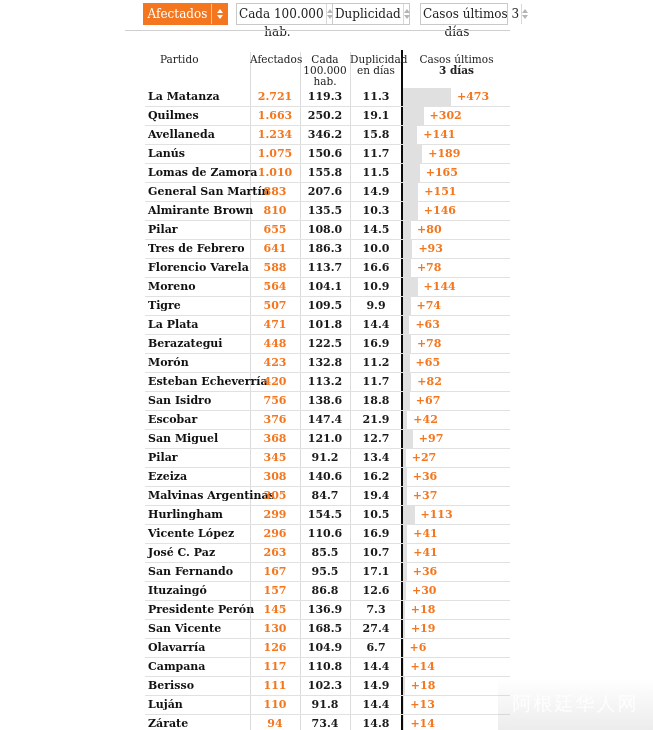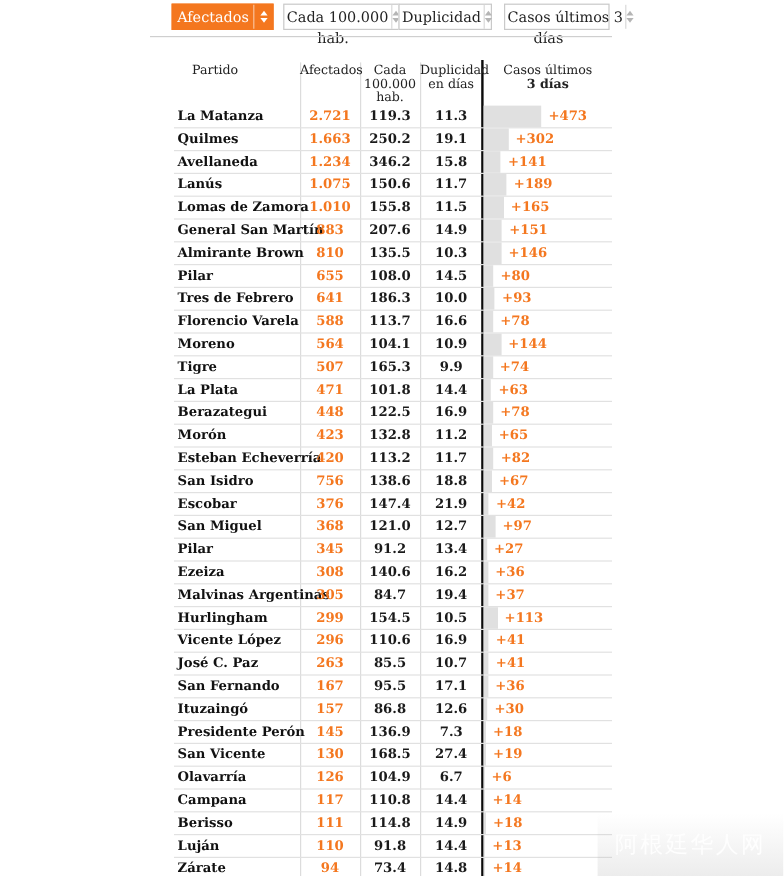--- a/index.html
+++ b/index.html
@@ -246,21 +246,21 @@
         <span class="c-num c-dup">10.9</span>
         <span class="c-bar-cell">
           <span class="bar" style="width: 14.6px;"></span>
           <span class="bar-label">+144</span>
         </span>
       </div>
 
       <div class="trow">
         <span class="c-name">Tigre</span>
         <span class="c-num c-af">507</span>
-        <span class="c-num c-100k">165.3</span>
+        <span class="c-num c-100k">109.5</span>
         <span class="c-num c-dup">9.9</span>
         <span class="c-bar-cell">
           <span class="bar" style="width: 7.5px;"></span>
           <span class="bar-label">+74</span>
         </span>
       </div>
 
       <div class="trow">
         <span class="c-name">La Plata</span>
         <span class="c-num c-af">471</span>
@@ -466,21 +466,21 @@
         <span class="c-num c-dup">14.4</span>
         <span class="c-bar-cell">
           <span class="bar" style="width: 1.4px;"></span>
           <span class="bar-label">+14</span>
         </span>
       </div>
 
       <div class="trow">
         <span class="c-name">Berisso</span>
         <span class="c-num c-af">111</span>
-        <span class="c-num c-100k">114.8</span>
+        <span class="c-num c-100k">102.3</span>
         <span class="c-num c-dup">14.9</span>
         <span class="c-bar-cell">
           <span class="bar" style="width: 1.8px;"></span>
           <span class="bar-label">+18</span>
         </span>
       </div>
 
       <div class="trow">
         <span class="c-name">Luján</span>
         <span class="c-num c-af">110</span>

